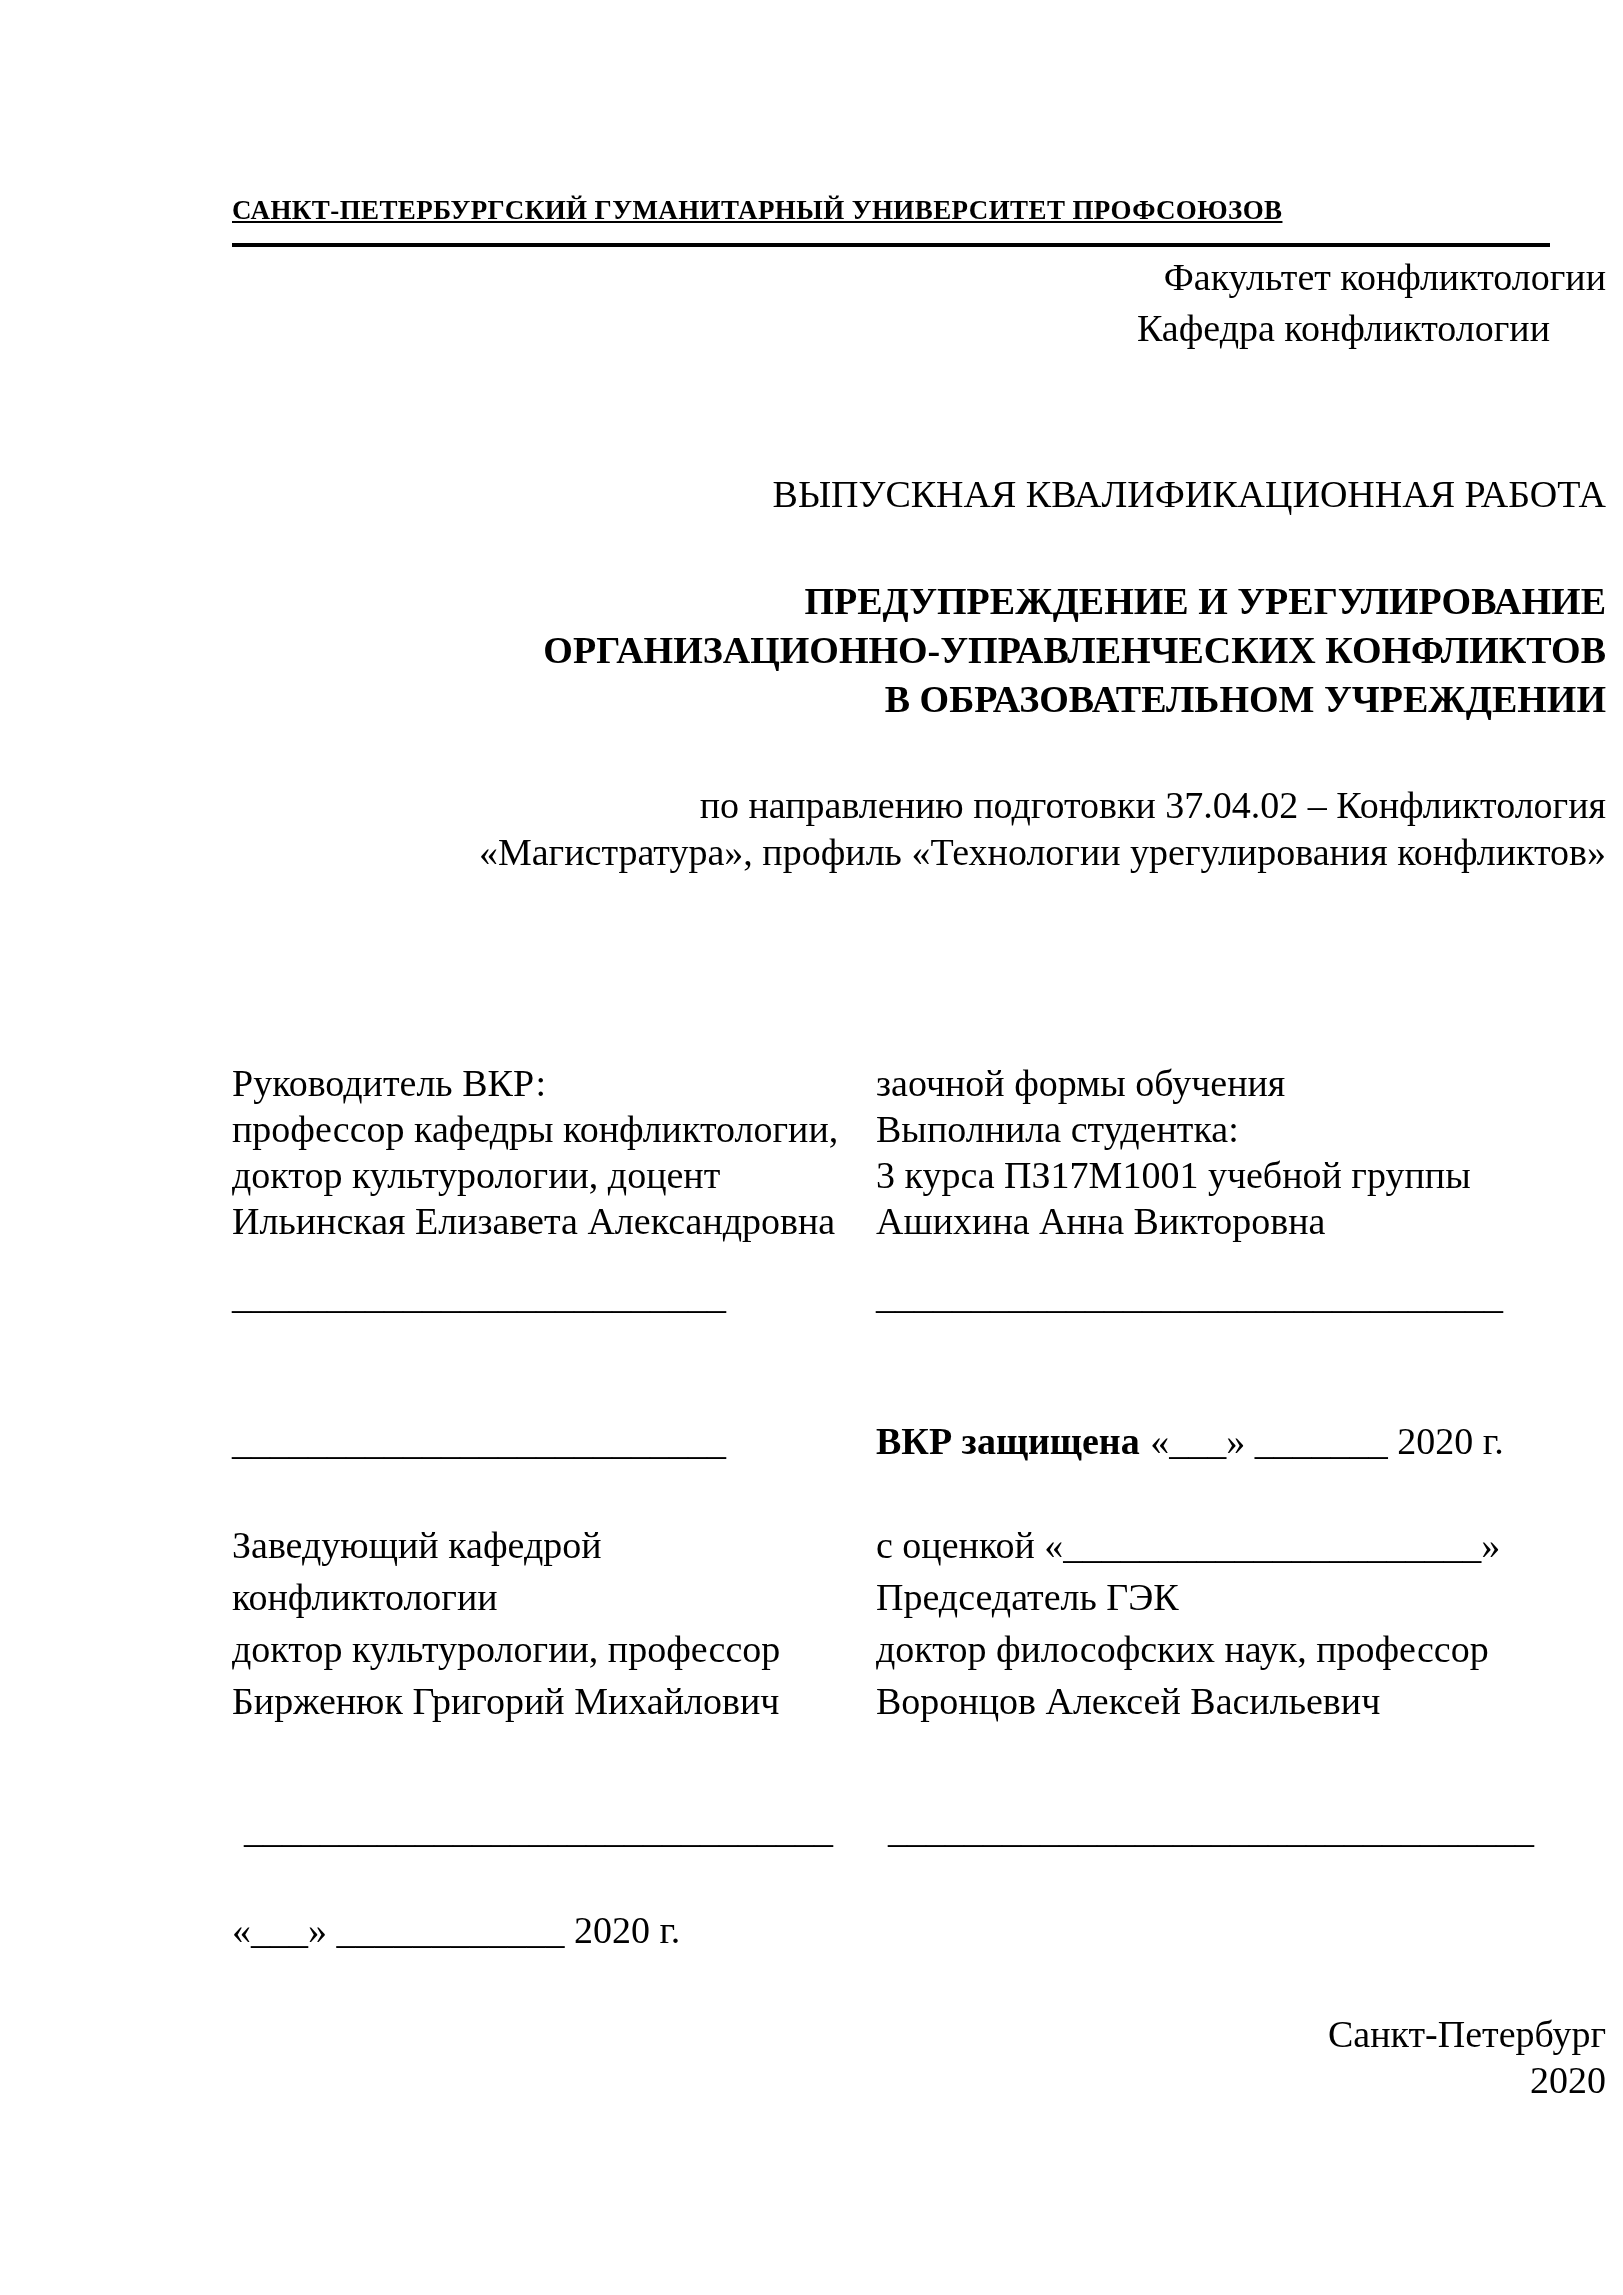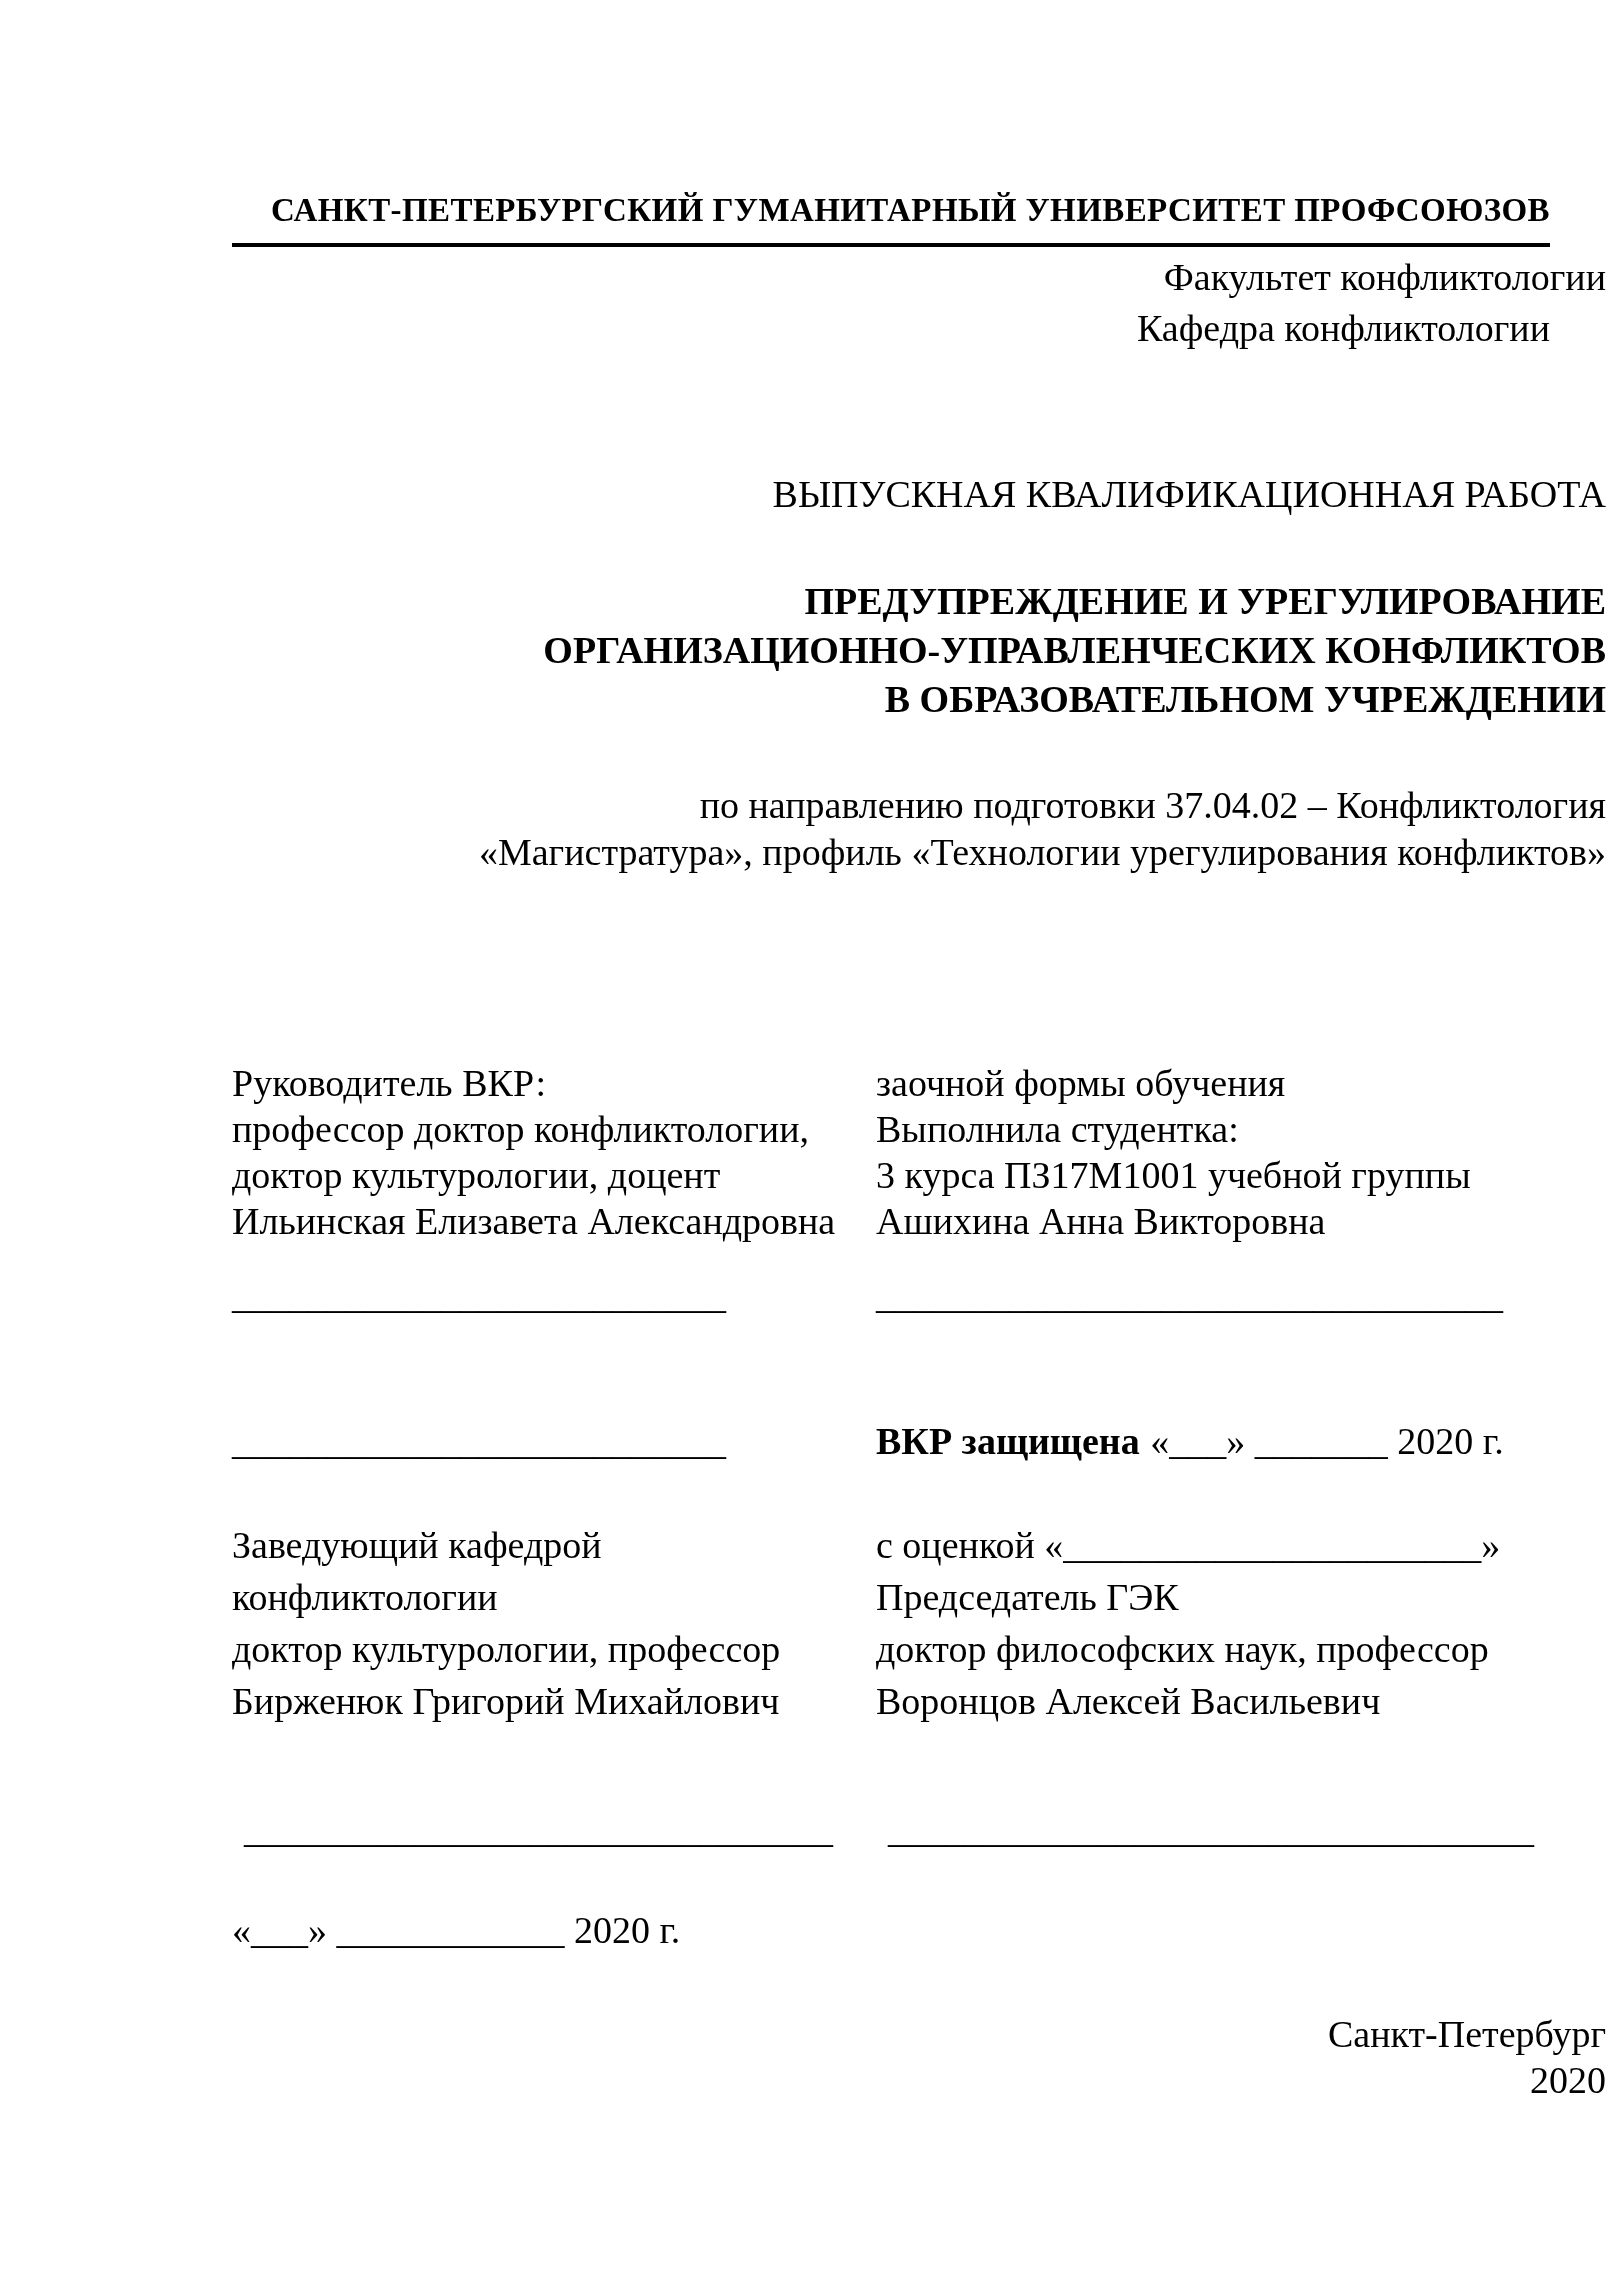--- a/index.html
+++ b/index.html
@@ -7,22 +7,22 @@
     position:relative;
     width:1623px;height:2295px;
     background:#ffffff;color:#000000;
     font-family:"Liberation Serif","DejaVu Serif",serif;
     font-size:38px;
     box-sizing:border-box;
     padding:191px 73px 0 232px;
     overflow:hidden;
   }
   .univ{
-    font-weight:bold;font-size:33px;line-height:39px;
-    text-align:right;white-space:nowrap;letter-spacing:0.4px;
+    font-weight:bold;font-size:27px;line-height:39px;
+    text-align:left;white-space:nowrap;letter-spacing:0.4px;text-decoration:underline;
   }
   .rule{border-bottom:4.7px solid #000;margin-top:12.6px;}
   .line{line-height:46px;}
   .faculty{margin-top:7px;}
   .chair{text-align:right;margin-top:5.5px;}
   .indent-center{text-align:right;position:relative;left:56px;}
   .work-type{font-weight:normal;margin-top:120px;line-height:46px;white-space:nowrap;}
   .title-block{font-weight:bold;margin-top:60px;}
   .title-block .line{line-height:49px;white-space:nowrap;}
   .program-block{margin-top:58px;}
@@ -61,21 +61,21 @@
   </div>
 
   <div class="program-block indent-center">
     <div class="line">по направлению подготовки 37.04.02 – Конфликтология</div>
     <div class="line">«Магистратура», профиль «Технологии урегулирования конфликтов»</div>
   </div>
 
   <div class="cols cols-1">
     <div class="col-l">
       <div class="line">Руководитель ВКР:</div>
-      <div class="line">профессор доктор конфликтологии,</div>
+      <div class="line">профессор кафедры конфликтологии,</div>
       <div class="line">доктор культурологии, доцент</div>
       <div class="line">Ильинская Елизавета Александровна</div>
     </div>
     <div class="col-r">
       <div class="line">заочной формы обучения</div>
       <div class="line">Выполнила студентка:</div>
       <div class="line">3 курса ПЗ17М1001 учебной группы</div>
       <div class="line">Ашихина Анна Викторовна</div>
     </div>
   </div>

